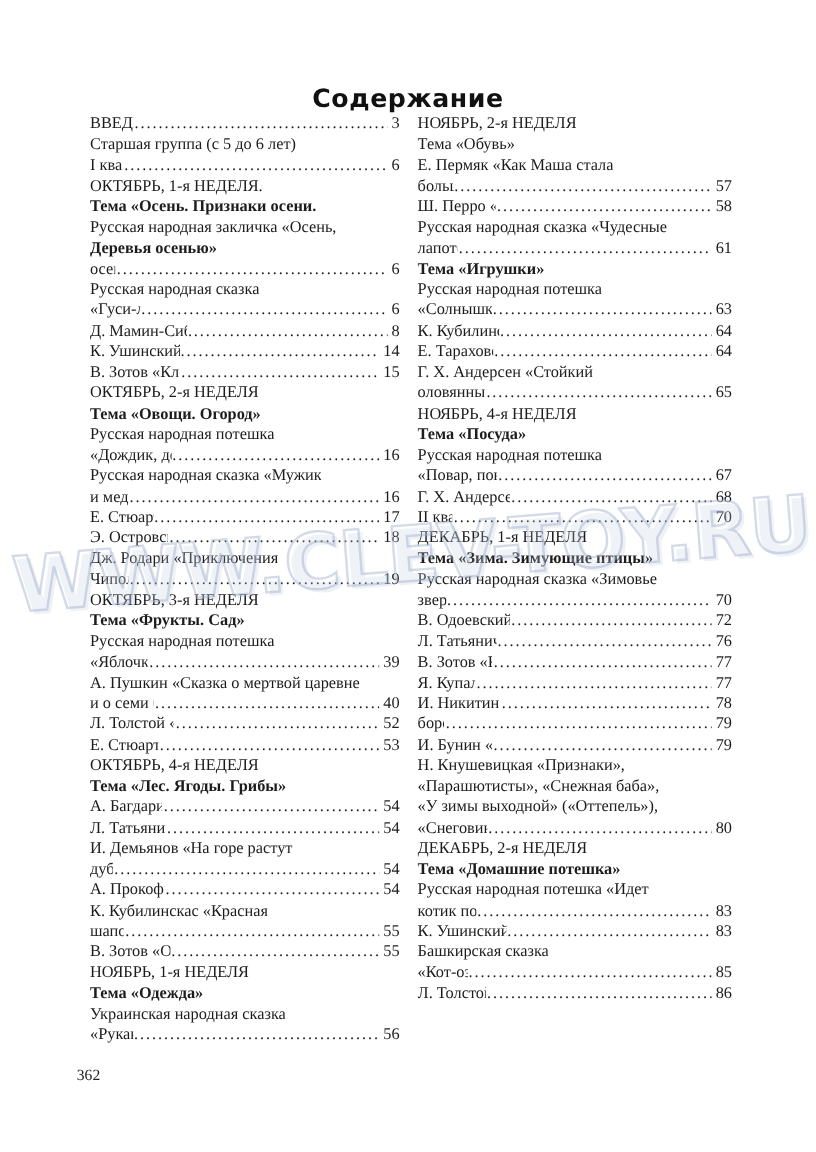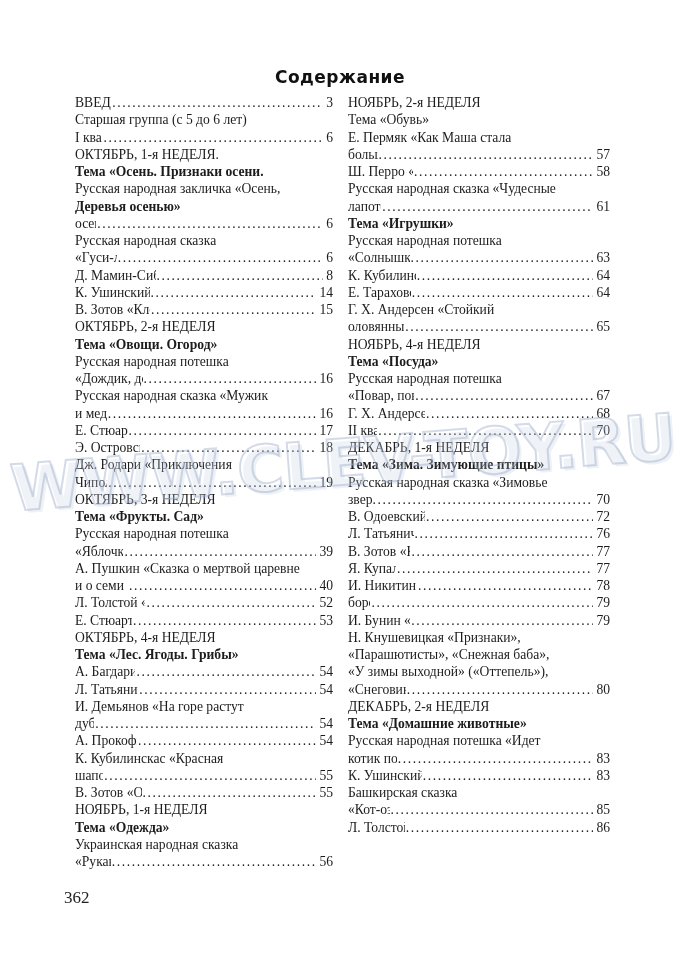--- a/index.html
+++ b/index.html
@@ -7,21 +7,21 @@
     width:680px;height:960px;position:relative;overflow:hidden;
     background:#ffffff;
     font-family:"Liberation Serif","DejaVu Serif",serif;
     color:#1c1c1c;
   }
   .page-title{
     position:absolute;top:56px;left:0;width:680px;
     text-align:center;
     font-family:"DejaVu Sans","Liberation Sans",sans-serif;
     font-weight:bold;
-    font-size:17px;
+    font-size:21px;
     letter-spacing:0.5px;
     color:#111;
   }
   .toc{
     position:absolute;top:94px;left:0;width:680px;
     font-size:13.6px;
     line-height:17.25px;
   }
   .col{position:absolute;top:0;}
   .col-left{left:75px;width:258px;}
@@ -50,21 +50,21 @@
     transform:rotate(-4.5deg);
     color:rgba(255,255,255,0.10);
     -webkit-text-stroke:2px rgba(160,175,205,0.45);
     text-shadow:3px 3px 0 rgba(160,175,205,0.18);
     pointer-events:none;
     z-index:5;
     white-space:nowrap;
   }
   .page-number{
     position:absolute;left:64px;top:888px;
-    font-size:17px;color:#222;
+    font-size:13px;color:#222;
   }
 </style>
 </head>
 <body>
 
 <h1 class="page-title">Содержание</h1>
 
 <div class="toc">
   <div class="col col-left" id="col-left">
       <div class="row">
@@ -390,21 +390,21 @@
       </div>
       <div class="row">
         <span class="t">«Снеговику невесело»</span>
         <span class="leader"></span>
         <span class="num">80</span>
       </div>
       <div class="row">
         <span class="t">ДЕКАБРЬ, 2-я НЕДЕЛЯ</span>
       </div>
       <div class="row bold">
-        <span class="t">Тема «Домашние животные»</span>
+        <span class="t">Тема «Домашние потешка»</span>
       </div>
       <div class="row">
         <span class="t">Русская народная потешка «Идет</span>
       </div>
       <div class="row">
         <span class="t">котик по лавочке»</span>
         <span class="leader"></span>
         <span class="num">83</span>
       </div>
       <div class="row">

